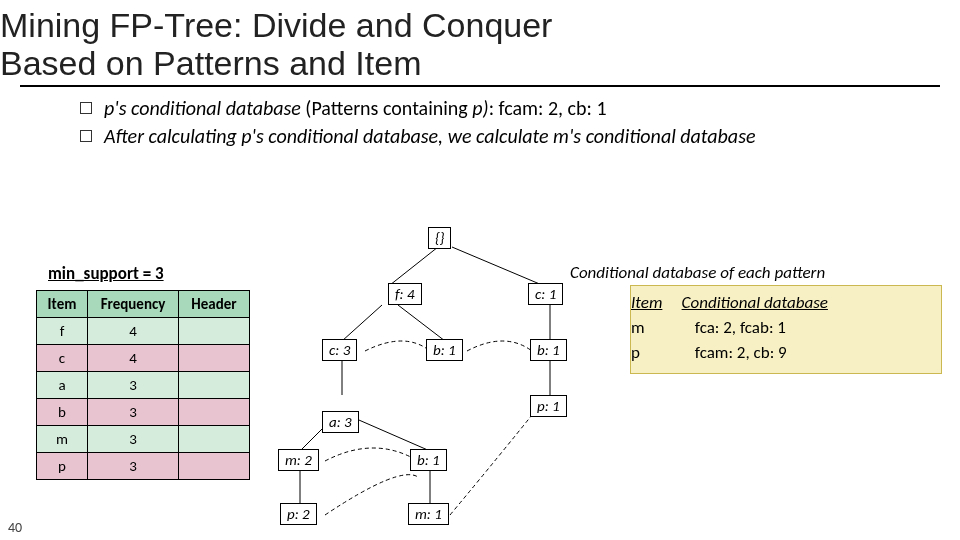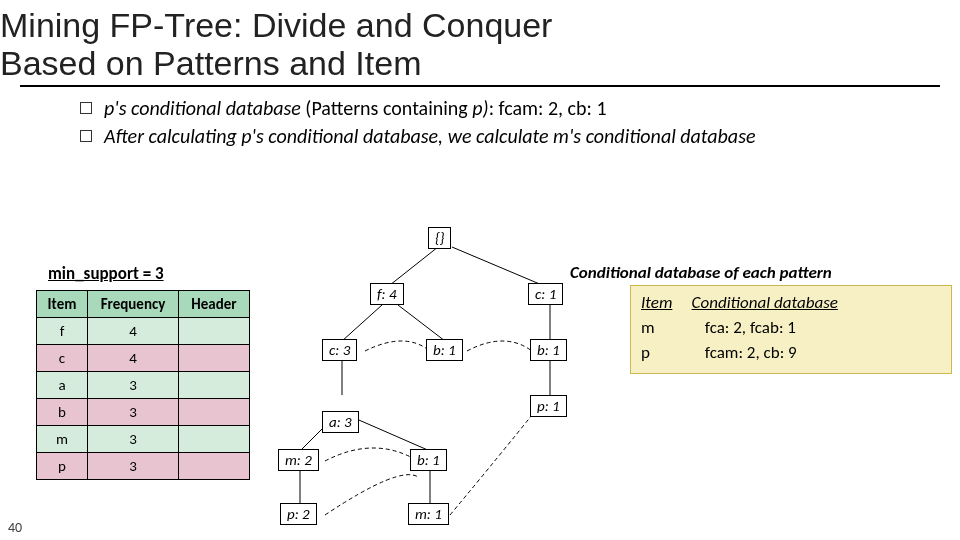--- a/index.html
+++ b/index.html
@@ -12,22 +12,22 @@
   .nonit{font-style:normal}
   .minsup{position:absolute;top:263px;left:48px;font-size:17px;font-weight:700;text-decoration:underline}
   table.hdr{position:absolute;top:290px;left:36px;border-collapse:collapse;font-size:15px}
   table.hdr th,table.hdr td{border:1px solid #000;padding:4px 0;text-align:center}
   table.hdr th{background:#a8d9bb;font-weight:700}
   table.hdr th:nth-child(1),table.hdr td:nth-child(1){width:50px}
   table.hdr th:nth-child(2),table.hdr td:nth-child(2){width:90px}
   table.hdr th:nth-child(3),table.hdr td:nth-child(3){width:70px}
   table.hdr tr.alt td{background:#e8c4d0}
   table.hdr tr.nalt td{background:#d5ebdc}
-  .condtitle{position:absolute;top:262px;left:570px;font-size:17px;font-weight:700;font-style:italic}
-  .condbox{position:absolute;top:285px;left:630px;width:300px;background:#f6f0c4;border:1px solid #cbb850;padding:6px 10px 10px 10px;font-size:17px}
+  .condtitle{position:absolute;top:262px;left:570px;font-size:17px;font-weight:400;font-style:italic}
+  .condbox{position:absolute;top:285px;left:630px;width:300px;background:#f6f0c4;border:1px solid #cbb850;padding:6px 10px 10px 0;font-size:17px}
   .condbox .hdr2{font-style:italic;text-decoration:underline;display:inline-block}
   .condbox .row2{margin-top:4px}
   .condbox .it{display:inline-block;width:60px}
   .tree{position:absolute;top:225px;left:270px;width:360px;height:300px}
   .node{position:absolute;border:1px solid #000;background:#fff;font-style:italic;font-size:15px;padding:1px 6px;white-space:nowrap}
   .pagenum{position:absolute;bottom:4px;left:8px;font-size:14px;color:#444}
   svg.edges{position:absolute;top:0;left:0;width:100%;height:100%}
 </style>
 </head>
 <body>
@@ -112,21 +112,21 @@
       </g>
       <g stroke="#000" stroke-width="1" stroke-dasharray="4 3" fill="none">
         <path d="M95 126 Q135 106 160 126"></path>
         <path d="M197 126 Q235 106 262 126"></path>
         <path d="M55 236 Q105 210 148 236"></path>
         <path d="M180 290 Q230 230 266 185"></path>
         <path d="M55 290 Q130 240 148 252"></path>
       </g>
     </svg>
     <div class="node" style="left:158px;top:2px">{}</div>
-    <div class="node" style="left:100px;top:58px">f: 4</div>
+    <div class="node" style="left:118px;top:58px">f: 4</div>
     <div class="node" style="left:258px;top:58px">c: 1</div>
     <div class="node" style="left:52px;top:114px">c: 3</div>
     <div class="node" style="left:156px;top:114px">b: 1</div>
     <div class="node" style="left:260px;top:114px">b: 1</div>
     <div class="node" style="left:52px;top:186px">a: 3</div>
     <div class="node" style="left:260px;top:170px">p: 1</div>
     <div class="node" style="left:8px;top:224px">m: 2</div>
     <div class="node" style="left:140px;top:224px">b: 1</div>
     <div class="node" style="left:10px;top:278px">p: 2</div>
     <div class="node" style="left:138px;top:278px">m: 1</div>

